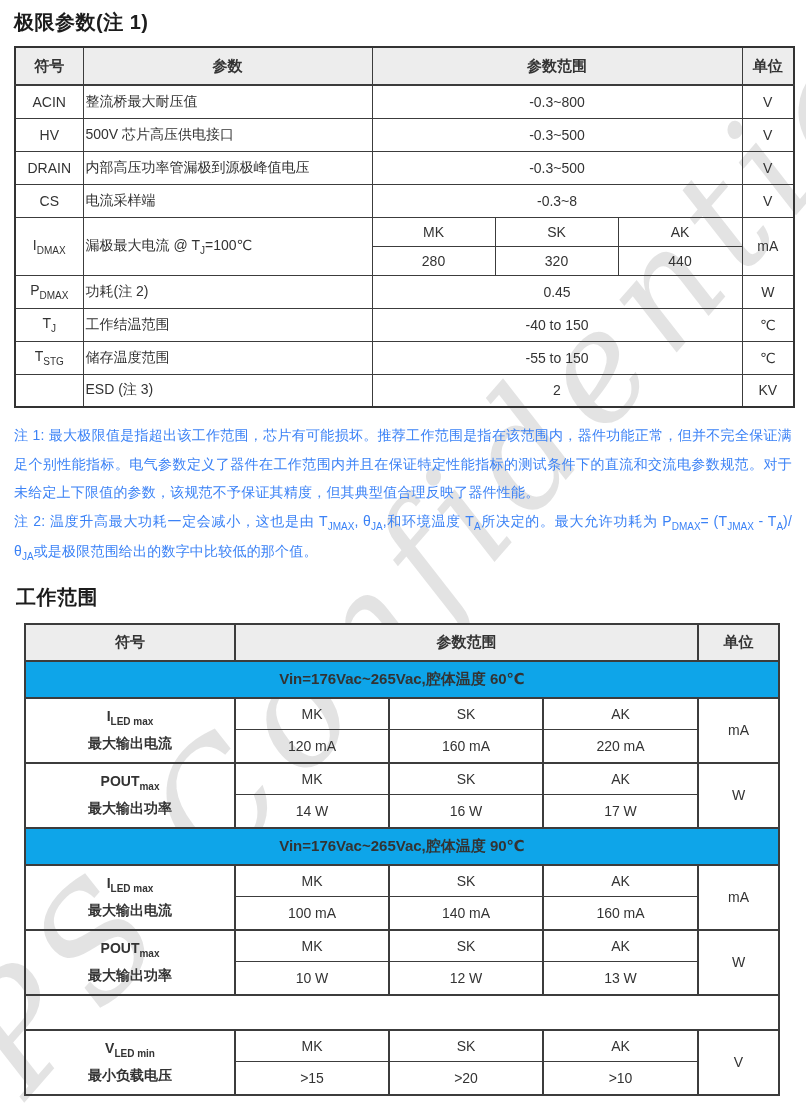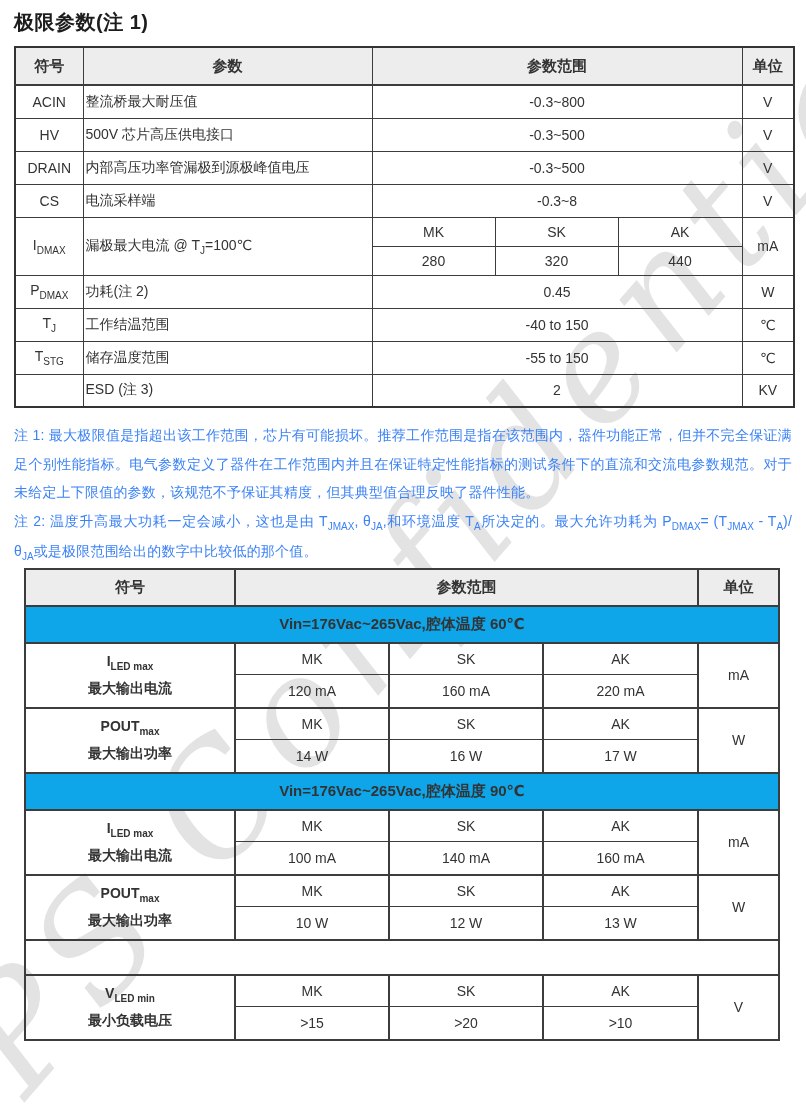--- a/index.html
+++ b/index.html
@@ -200,20 +200,21 @@
         <td>KV</td>
       </tr>
     </tbody>
   </table>
 
   <div class="notes">
     <p><span>注 1: 最大极限值是指超出该工作范围，芯片有可能损坏。推荐工作范围是指在该范围内，器件功能正常，但并不完全保证满足个别性能指标。电气参数定义了器件在工作范围内并且在保证特定性能指标的测试条件下的直流和交流电参数规范。对于未给定上下限值的参数，该规范不予保证其精度，但其典型值合理反映了器件性能。</span></p>
     <p><span>注 2: 温度升高最大功耗一定会减小，这也是由 T</span><sub>JMAX</sub><span>, θ</span><sub>JA</sub><span>,和环境温度 T</span><sub>A</sub><span>所决定的。最大允许功耗为 P</span><sub>DMAX</sub><span>= (T</span><sub>JMAX</sub><span> - T</span><sub>A</sub><span>)/ θ</span><sub>JA</sub><span>或是极限范围给出的数字中比较低的那个值。</span></p>
   </div>
 
+  <h1 class="sec-title second">工作范围</h1>
 
   <table class="t2">
     <colgroup>
       <col style="width:210px">
       <col style="width:154px">
         <col style="width:154px">
         <col style="width:155px">
       <col style="width:81px">
     </colgroup>
     <thead>

